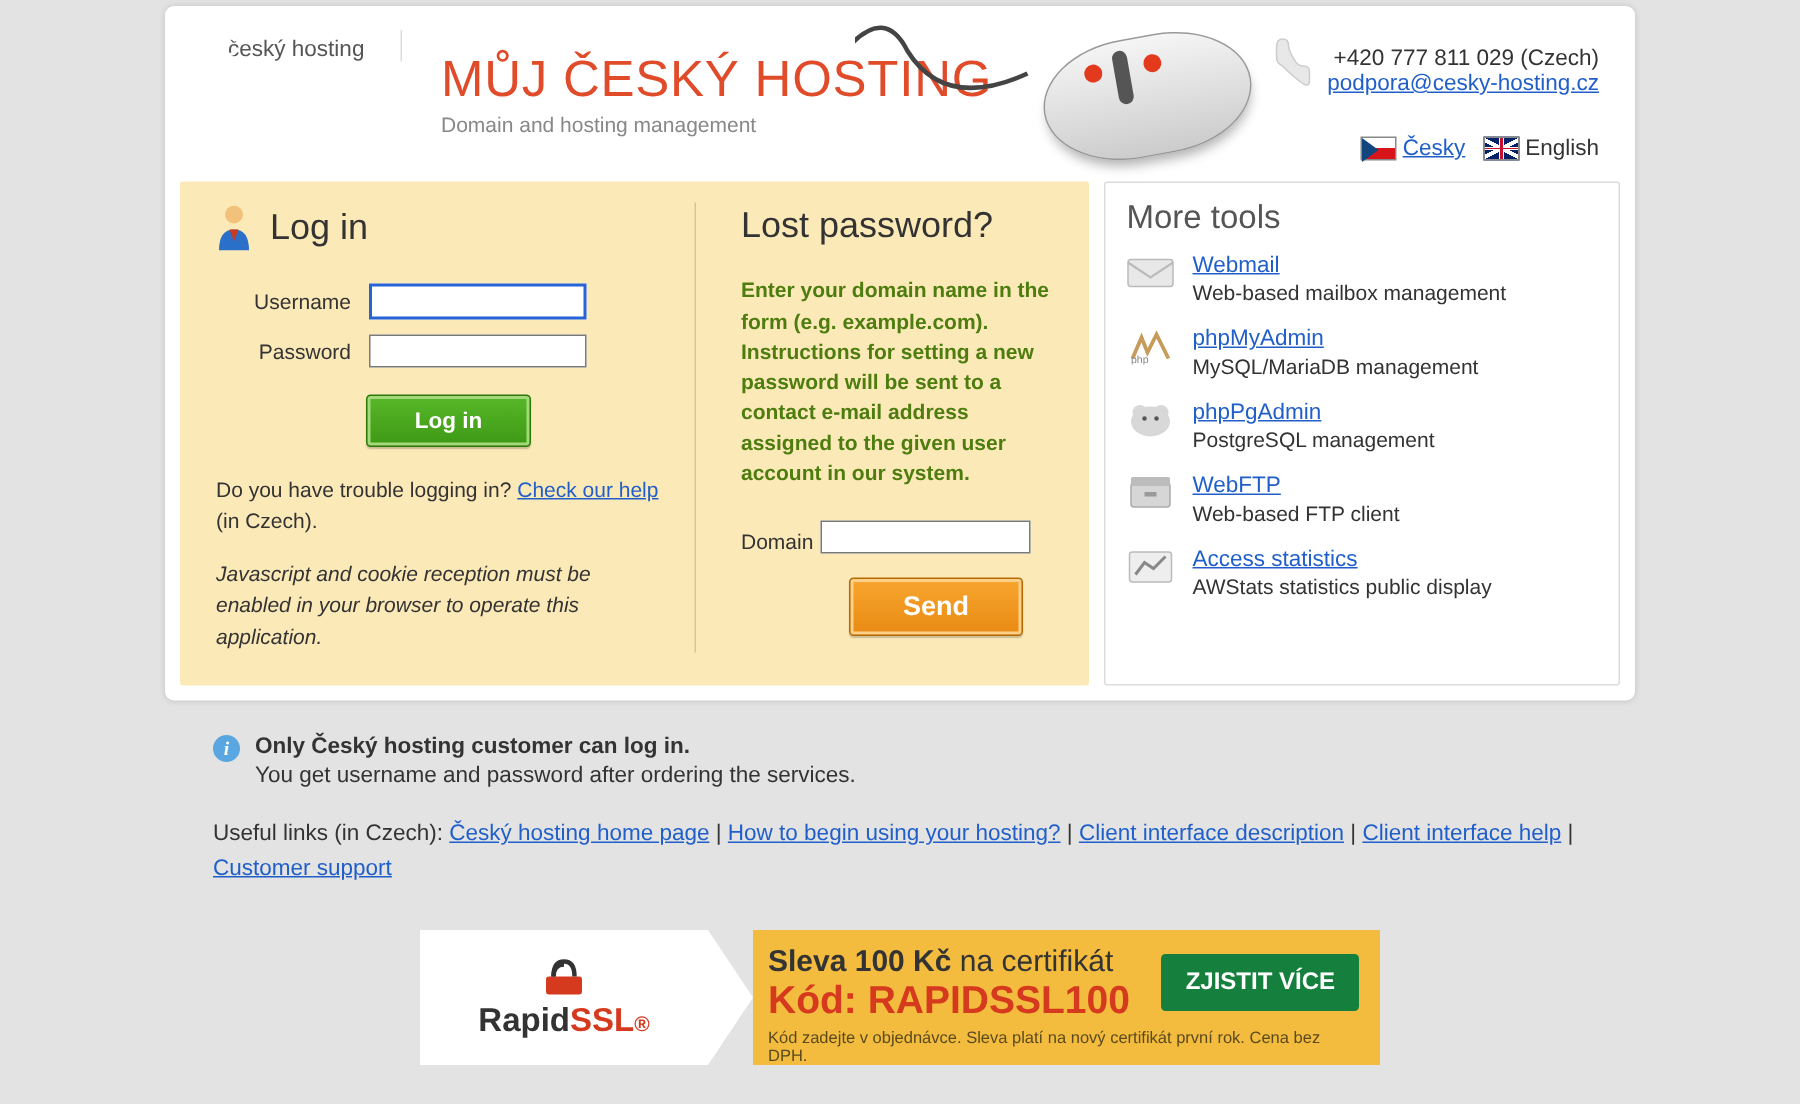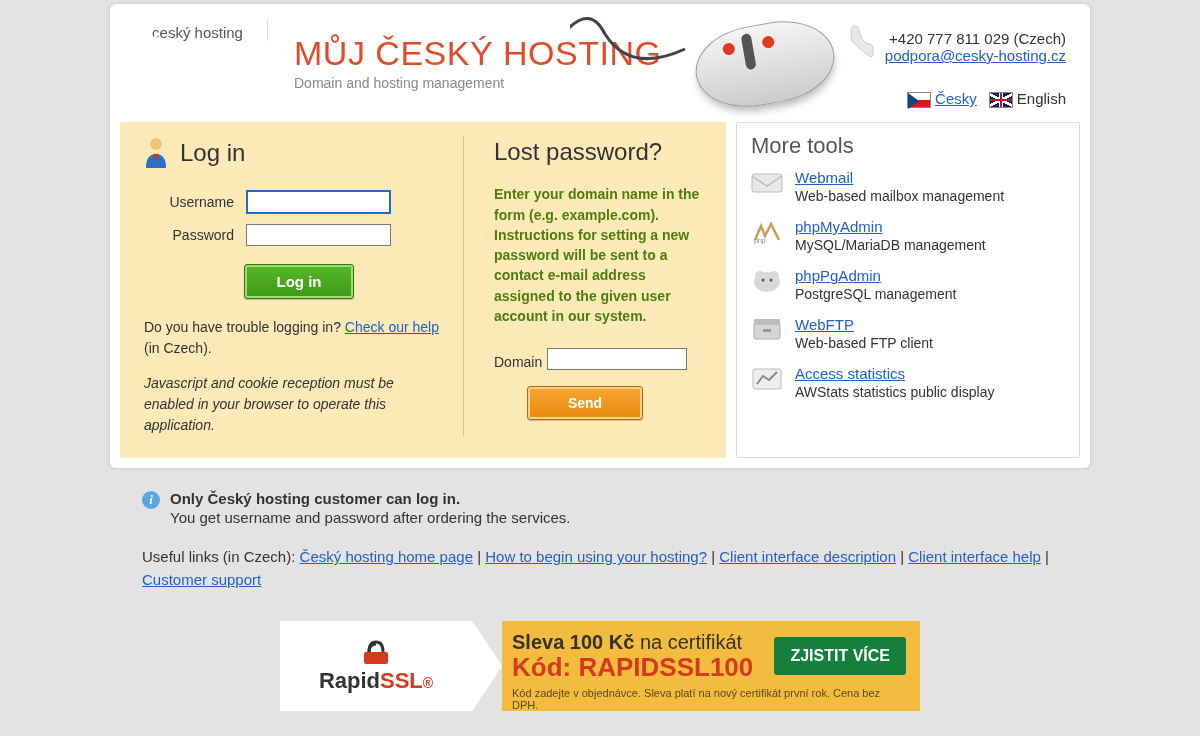--- a/index.html
+++ b/index.html
@@ -178,27 +178,27 @@
   .link { color: #205fca; text-decoration: underline; cursor: pointer; }
   .italic { font-style: italic; margin-top: 14px; display: block; line-height:1.5; }
 
   .lost-col { flex: 1; padding: 2px 10px 0 30px; }
   .lost-title { font-size: 24px; margin-bottom: 18px; color:#333;}
   .lost-desc { font-size: 14px; line-height: 1.45; color: #4d7c0f; margin-bottom: 22px; font-weight: bold; }
   .domain-row { display:flex; align-items:flex-end; gap:5px; margin-bottom: 16px; }
   .send-btn {
     display: block;
     width: 116px;
-    margin-left: 33px;
+    margin-left: 72px;
     padding: 8px 0;
     background: linear-gradient(#f7a62f,#e98a13);
     border: 1px solid #b56b05;
     color: #fff;
     font-weight: bold;
-    font-size: 14px;
+    font-size: 18px;
     border-radius: 3px;
     cursor: pointer;
     box-shadow: 0 0 0 2px #fcd089 inset, 0 1px 1px rgba(0,0,0,0.2);
   }
 
   .tools-panel {
     width: 344px;
     border: 1px solid #dcdcdc;
     border-radius: 2px;
     padding: 10px 14px 14px 14px;

